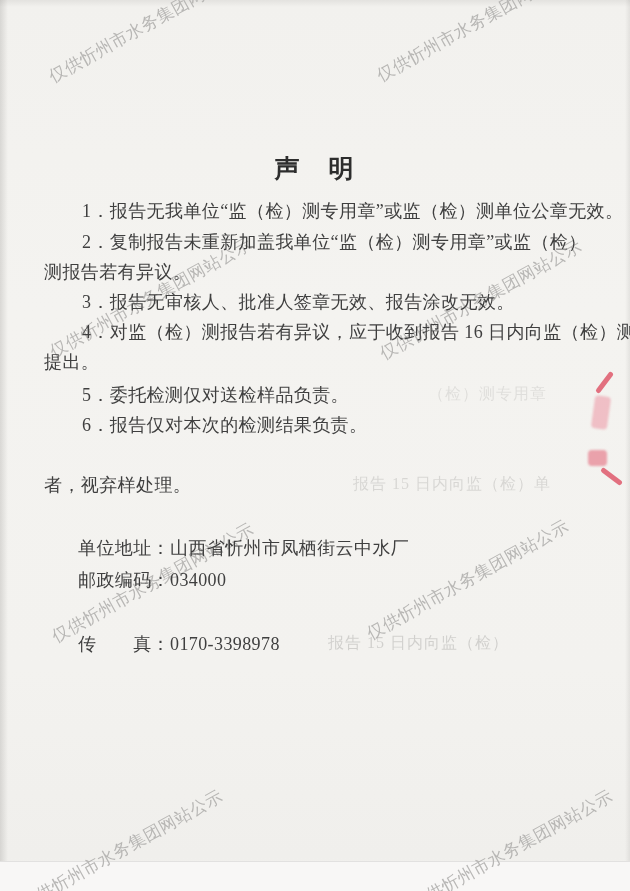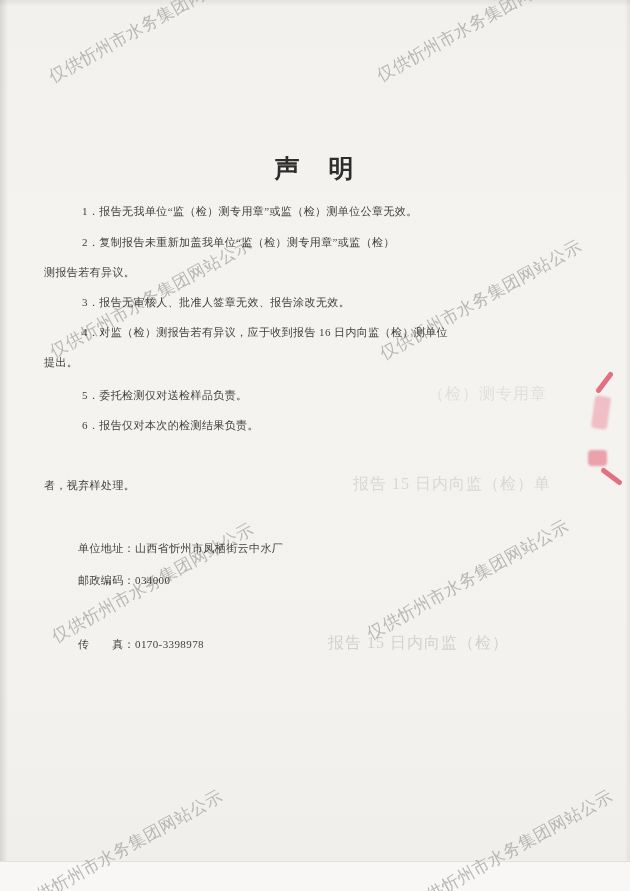--- a/index.html
+++ b/index.html
@@ -23,21 +23,21 @@
     font-size:17px;letter-spacing:.5px;color:#b5b4b2;opacity:.95;
     transform:rotate(-29deg);transform-origin:0 100%;
     font-family:"Liberation Serif","DejaVu Serif",serif;
   }
   .title{
     position:absolute;left:0;top:152px;width:630px;margin:0;
     text-align:center;font-size:25px;font-weight:700;letter-spacing:2px;
     color:#2d2d2d;font-family:"Liberation Sans","DejaVu Sans",sans-serif;
   }
   .ln{
-    position:absolute;white-space:nowrap;font-size:11px;letter-spacing:.4px;
+    position:absolute;white-space:nowrap;font-size:18px;letter-spacing:.4px;
     color:#3f3f3f;line-height:18px;
   }
   .ghost{
     position:absolute;white-space:nowrap;font-size:16px;letter-spacing:1px;
     color:#5c5c5a;filter:blur(.7px);
   }
   .g1{opacity:.13;} .g2{opacity:.18;margin-left:35px;} .g3{opacity:.22;text-align:right;}
   .sbar{position:absolute;width:25px;height:5px;background:#dd4f63;border-radius:3px;opacity:.8;}
   .sbar1{left:592px;top:380px;transform:rotate(-53deg);}
   .sbar2{left:599px;top:474px;transform:rotate(37deg);}

